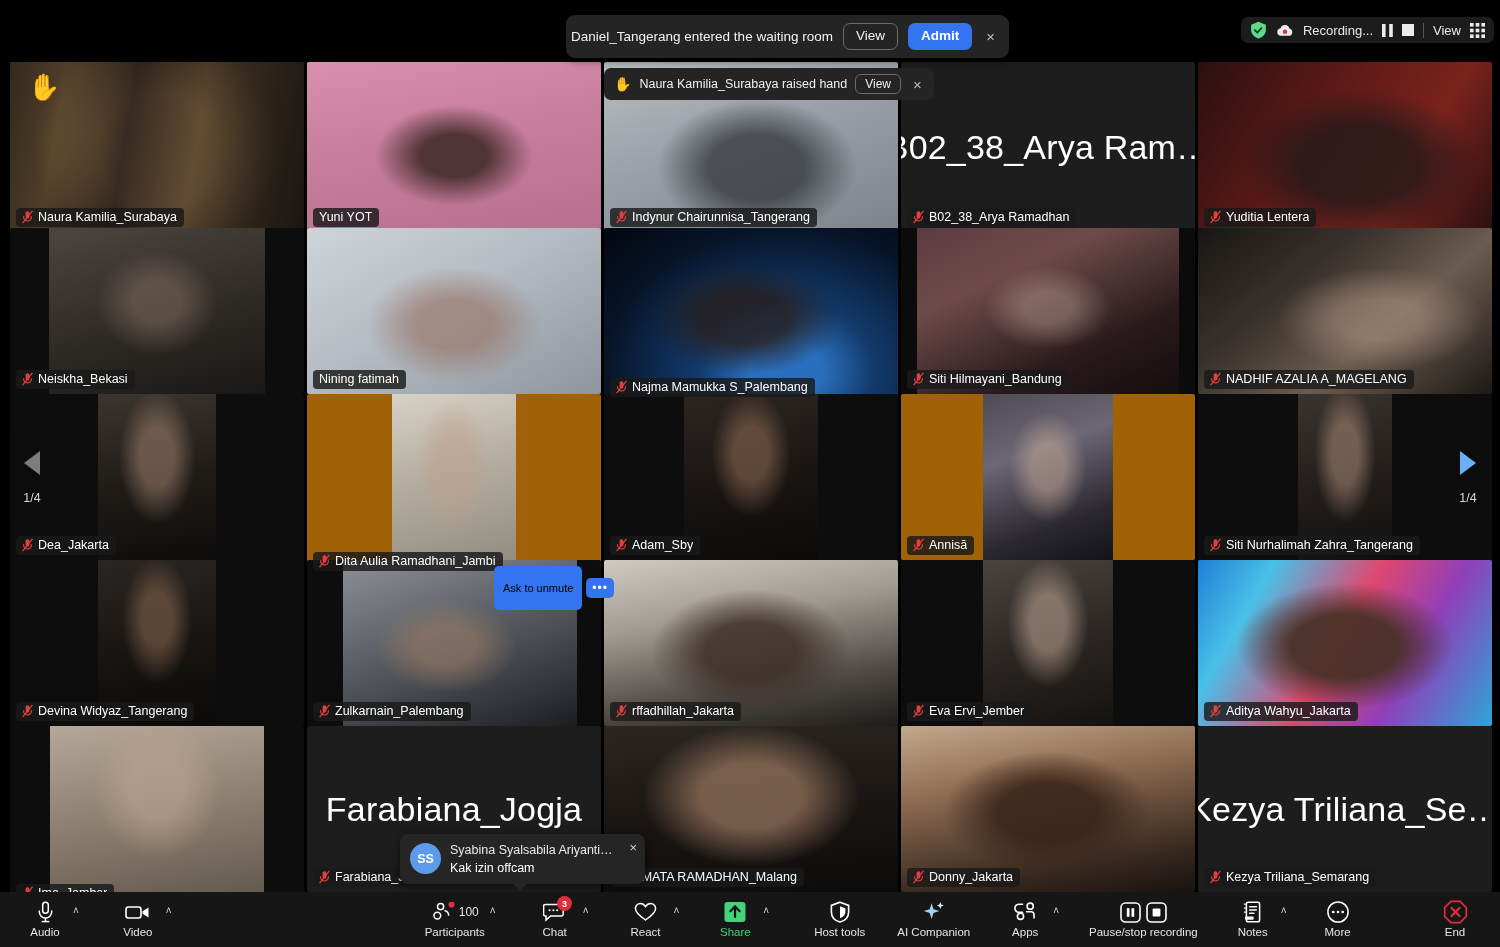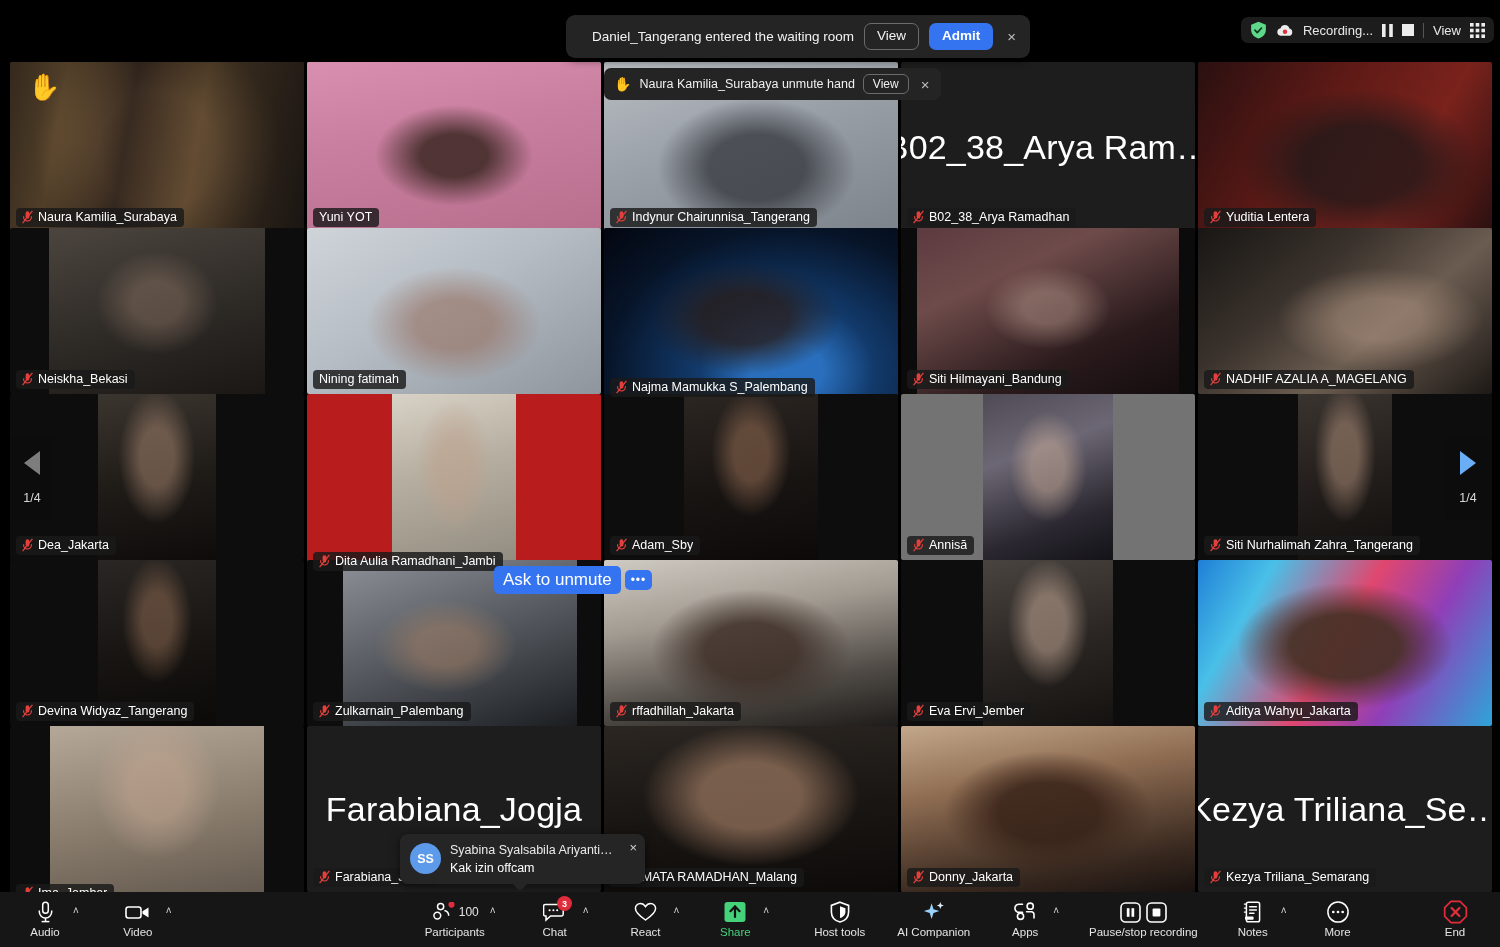--- a/index.html
+++ b/index.html
@@ -12,21 +12,21 @@
   .app { position: relative; width: 1500px; height: 947px; background: #000; }
 
   
   .topbar {
     position: absolute; top: 0; left: 0; width: 1500px; height: 60px;
     background: #000; z-index: 40;
   }
   .waiting-toast {
     position: absolute; left: 566px; top: 15px;
     height: 43px; display: flex; align-items: center; gap: 10px;
-    background: #242424; border-radius: 9px; padding: 0 10px 0 26px;
+    background: #242424; border-radius: 9px; padding: 0 10px 0 5px;
     box-shadow: 0 2px 8px rgba(0,0,0,.6);
   }
   .waiting-toast .msg { color: #f2f2f2; font-size: 13.5px; }
   .btn-outline {
     color: #f2f2f2; font-size: 13.5px; border: 1px solid #6b6b6b;
     border-radius: 7px; padding: 4px 12px; background: transparent;
     cursor: pointer; line-height: 1.25;
   }
   .btn-blue {
     color: #fff; font-size: 13.5px; background: #3574F0;
@@ -87,22 +87,22 @@
     color: #f0f0f0; font-size: 12px; border: 1px solid #6b6b6b;
     border-radius: 6px; padding: 2px 9px; background: transparent; cursor: pointer;
   }
 
   
   .unmute-wrap {
     position: absolute; left: 494px; top: 566px; z-index: 30;
     display: flex; align-items: center; gap: 4px;
   }
   .unmute-btn {
-    background: #3574F0; color: #ffffff; font-size: 17px;
-    border-radius: 5px; padding: 4px 9px; cursor: pointer;
+    background: #3574F0; color: #000000; font-size: 11px;
+    border-radius: 5px; padding: 16px 9px; cursor: pointer;
   }
   .dots-btn {
     background: #3574F0; color: #fff; font-size: 12px; letter-spacing: 1px;
     border-radius: 5px; padding: 4px 6px; cursor: pointer; line-height: 1;
   }
 
   
   .chat-pop {
     position: absolute; left: 400px; top: 834px; width: 245px; z-index: 35;
     background: #252525; border-radius: 8px; padding: 9px 10px;
@@ -353,21 +353,21 @@
       <div class="namebar">
         <svg class="muted-ico" viewBox="0 0 11 14">
             <path d="M5.5 1.2a1.9 1.9 0 0 1 1.9 1.9v3.6a1.9 1.9 0 1 1-3.8 0V3.1a1.9 1.9 0 0 1 1.9-1.9z" fill="#E2403D"></path>
             <path d="M1.6 6.3v.8a3.9 3.9 0 0 0 7.8 0v-.8" stroke="#E2403D" stroke-width="1.2" fill="none"></path>
             <path d="M.6 13.2 L10.4.8" stroke="#E2403D" stroke-width="1.3"></path>
           </svg>
         <span class="nm">Dea_Jakarta</span>
       </div>
     </div>
 
-    <div class="tile" style="left:297px;top:332px;width:294px;height:182px;background:#b91c1c;">
+    <div class="tile" style="left:297px;top:332px;width:294px;height:182px;background:#a16207;">
       <div class="inner-vid" style="left:85px;right:85px;background:linear-gradient(165deg,#d8d2c6 0%,#b7b0a2 40%,#8e887c 100%);"></div>
       <div class="inner-vid" style="left:85px;right:85px;background:radial-gradient(ellipse at 50% 40%,rgba(190,160,140,.55) 0 19%,rgba(0,0,0,0) 44%);"></div>
       <div class="namebar">
         <svg class="muted-ico" viewBox="0 0 11 14">
             <path d="M5.5 1.2a1.9 1.9 0 0 1 1.9 1.9v3.6a1.9 1.9 0 1 1-3.8 0V3.1a1.9 1.9 0 0 1 1.9-1.9z" fill="#E2403D"></path>
             <path d="M1.6 6.3v.8a3.9 3.9 0 0 0 7.8 0v-.8" stroke="#E2403D" stroke-width="1.2" fill="none"></path>
             <path d="M.6 13.2 L10.4.8" stroke="#E2403D" stroke-width="1.3"></path>
           </svg>
         <span class="nm">Dita Aulia Ramadhani_Jambi</span>
       </div>
@@ -379,21 +379,21 @@
       <div class="namebar">
         <svg class="muted-ico" viewBox="0 0 11 14">
             <path d="M5.5 1.2a1.9 1.9 0 0 1 1.9 1.9v3.6a1.9 1.9 0 1 1-3.8 0V3.1a1.9 1.9 0 0 1 1.9-1.9z" fill="#E2403D"></path>
             <path d="M1.6 6.3v.8a3.9 3.9 0 0 0 7.8 0v-.8" stroke="#E2403D" stroke-width="1.2" fill="none"></path>
             <path d="M.6 13.2 L10.4.8" stroke="#E2403D" stroke-width="1.3"></path>
           </svg>
         <span class="nm">Adam_Sby</span>
       </div>
     </div>
 
-    <div class="tile" style="left:891px;top:332px;width:294px;height:166px;background:#737373;">
+    <div class="tile" style="left:891px;top:332px;width:294px;height:166px;background:#a16207;">
       <div class="inner-vid" style="left:82px;right:82px;background:linear-gradient(160deg,#4f4b55 0%,#6c6774 35%,#2a2730 75%,#141318 100%);"></div>
       <div class="inner-vid" style="left:82px;right:82px;background:radial-gradient(ellipse at 50% 44%,rgba(205,175,155,.5) 0 18%,rgba(0,0,0,0) 42%);"></div>
       <div class="namebar">
         <svg class="muted-ico" viewBox="0 0 11 14">
             <path d="M5.5 1.2a1.9 1.9 0 0 1 1.9 1.9v3.6a1.9 1.9 0 1 1-3.8 0V3.1a1.9 1.9 0 0 1 1.9-1.9z" fill="#E2403D"></path>
             <path d="M1.6 6.3v.8a3.9 3.9 0 0 0 7.8 0v-.8" stroke="#E2403D" stroke-width="1.2" fill="none"></path>
             <path d="M.6 13.2 L10.4.8" stroke="#E2403D" stroke-width="1.3"></path>
           </svg>
         <span class="nm">Annisă</span>
       </div>
@@ -531,21 +531,21 @@
             <path d="M1.6 6.3v.8a3.9 3.9 0 0 0 7.8 0v-.8" stroke="#E2403D" stroke-width="1.2" fill="none"></path>
             <path d="M.6 13.2 L10.4.8" stroke="#E2403D" stroke-width="1.3"></path>
           </svg>
         <span class="nm">Kezya Triliana_Semarang</span>
       </div>
     </div>
   </div>
 
   <div class="hand-toast">
     <span style="font-size:14px;">✋</span>
-    <span class="msg">Naura Kamilia_Surabaya unmute hand</span>
+    <span class="msg">Naura Kamilia_Surabaya raised hand</span>
     <span class="mini-outline">View</span>
     <span class="toast-x">×</span>
   </div>
 
   <div class="unmute-wrap">
     <span class="unmute-btn">Ask to unmute</span>
     <span class="dots-btn">•••</span>
   </div>
 
   <div class="chat-pop">

